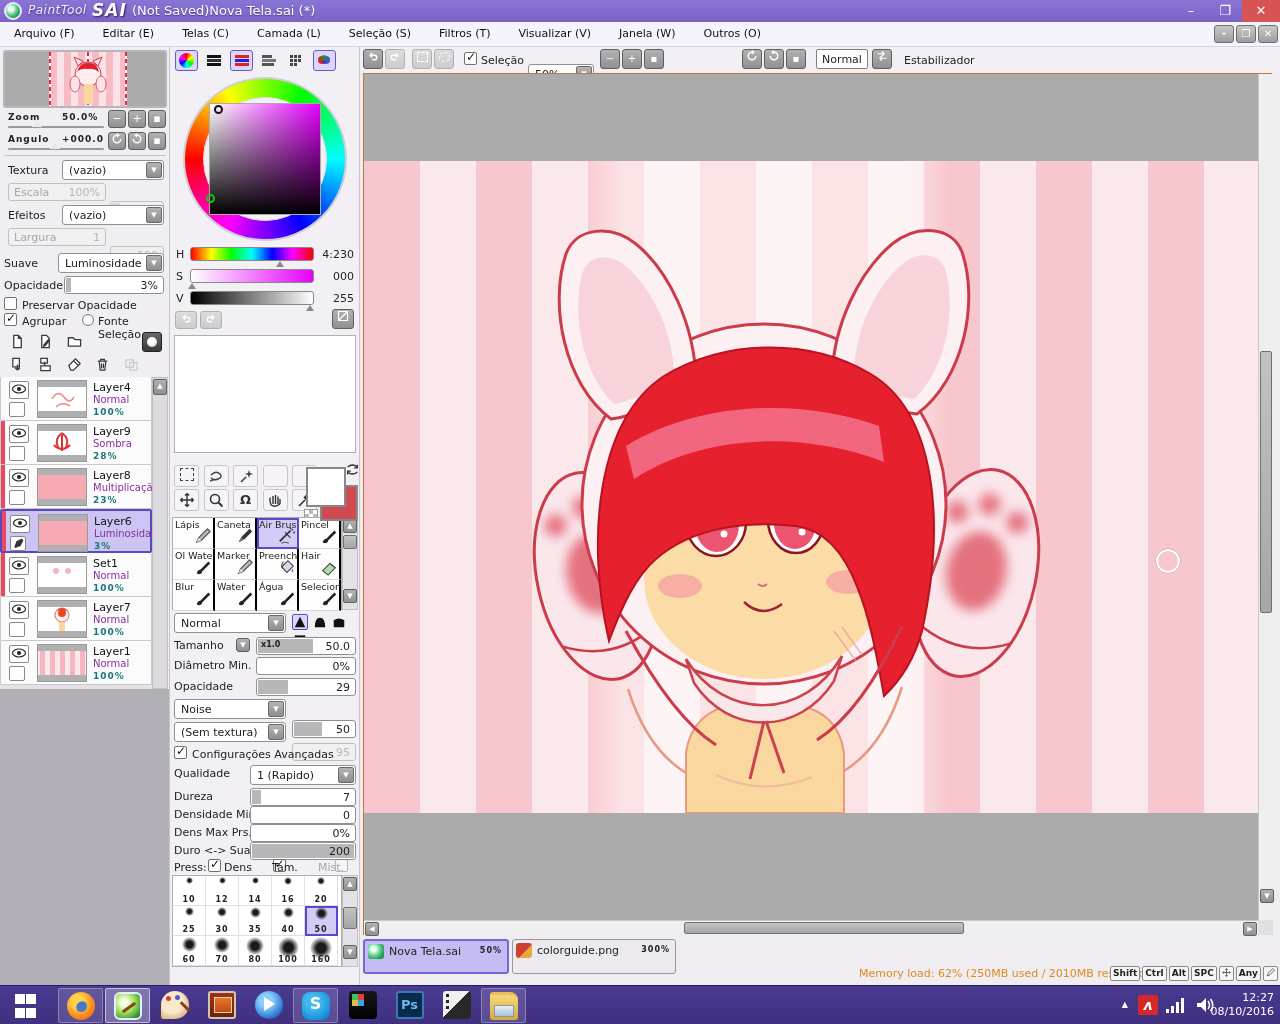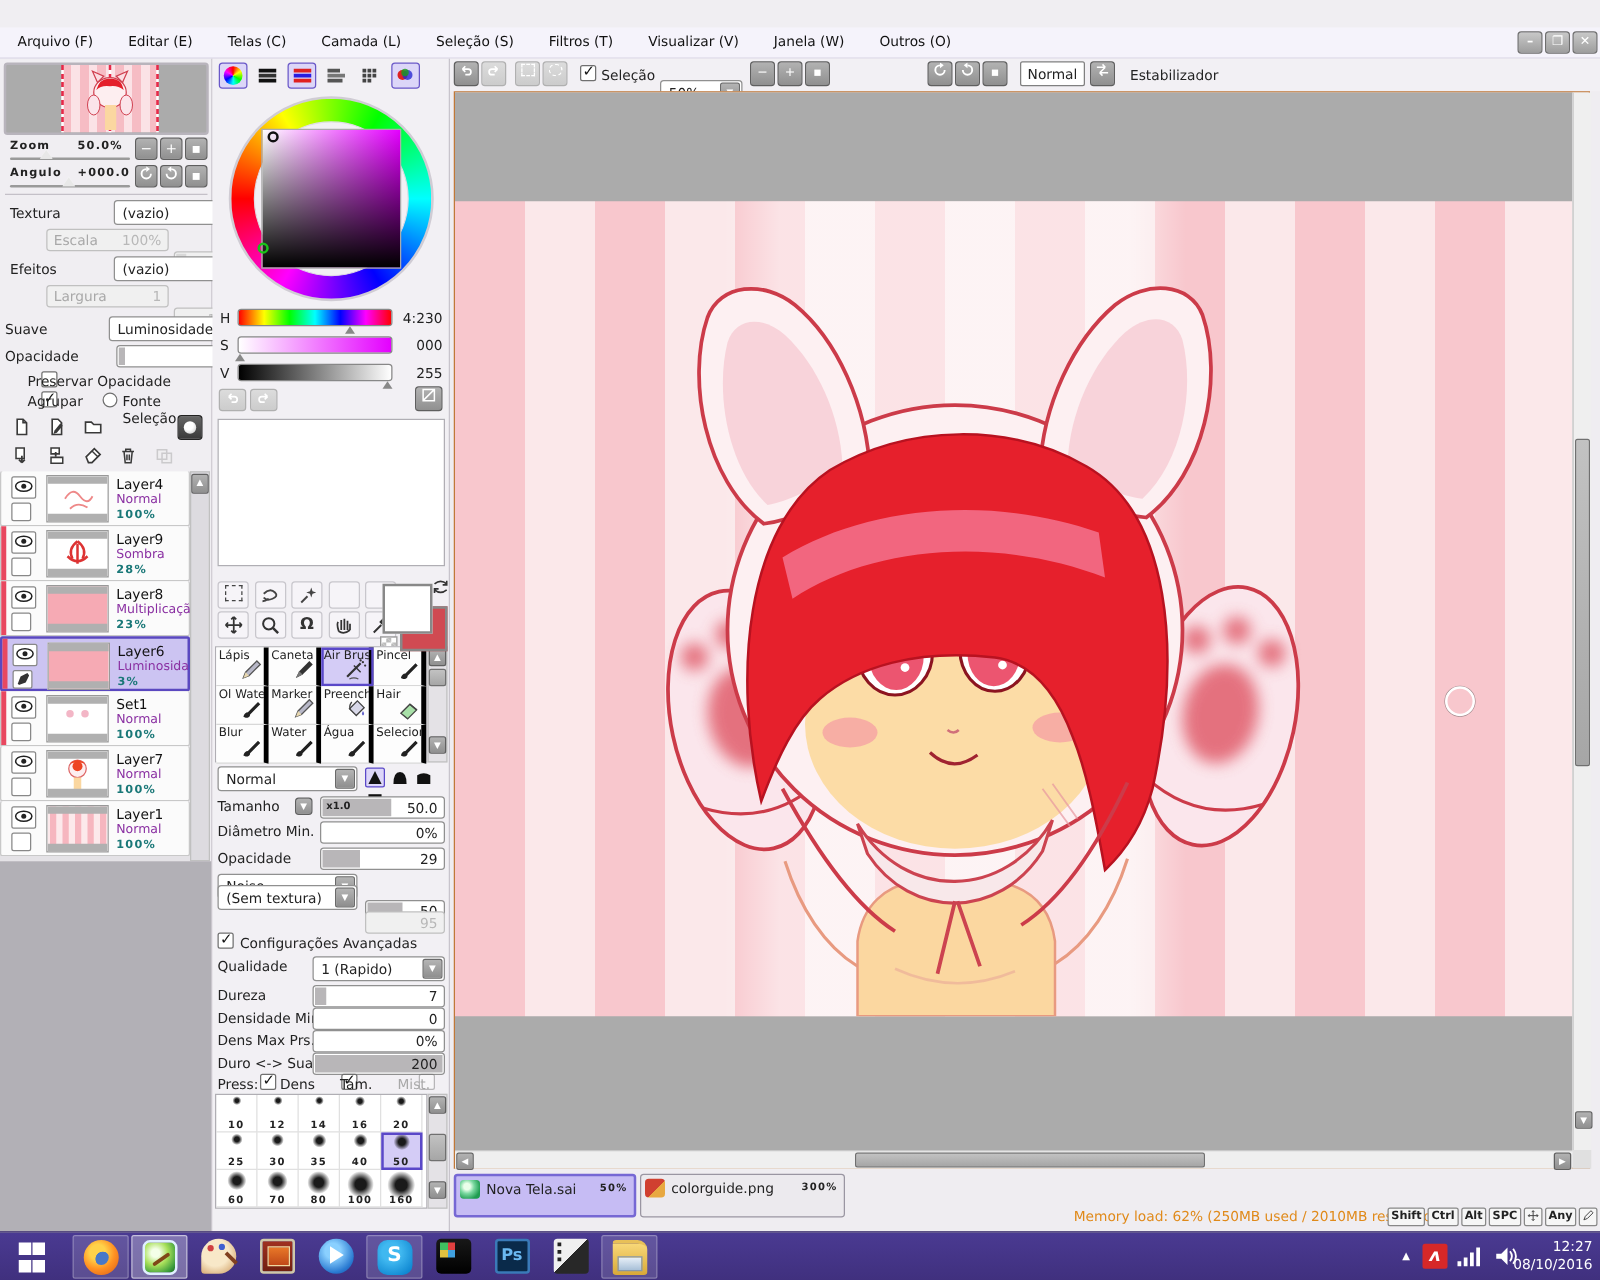--- a/index.html
+++ b/index.html
@@ -48,21 +48,21 @@
   #nav-stripes { left:45px; top:0; width:76px; height:54px;
      background:repeating-linear-gradient(90deg,#f6bcc4 0 7px,#fbe2e6 7px 14px); }
   .nav-dash { top:0; width:2px; height:54px; background:repeating-linear-gradient(#e82848 0 4px, #fff 4px 7px); }
   #nav-mini { left:45px; top:0; width:76px; height:54px; }
   .navrow-label { font-size:9px; font-weight:bold; letter-spacing:1px; color:#222; }
   .slider-line { height:2px; background:#9a9a9a; border-radius:1px; }
   .slider-tri { width:0; height:0; border-left:5px solid transparent; border-right:5px solid transparent; border-bottom:8px solid #f4f4f4; position:absolute; }
   .slider-tri::after { content:""; position:absolute; left:-5px; top:1px; border-left:5px solid transparent; border-right:5px solid transparent; border-bottom:7px solid #e8e8e8; }
   .navbtn { width:18px; height:18px; font-size:11px; line-height:16px; position:absolute; }
   #divider1 { left:4px; top:108px; width:162px; height:1px; background:#c4c0c8; }
-  .lrow { position:absolute; left:0; width:162px;padding-left:29px; }
+  .lrow { position:absolute; left:0; width:162px; }
 
   #layers-toolbar1, #layers-toolbar2 { left:6px; width:160px; height:22px; }
   .ltb { display:inline-block; width:22px; height:20px; margin-right:3px; text-align:center; vertical-align:top; }
   .ltb svg { margin-top:2px; }
   #layer-quality { position:absolute; right:4px; top:0px; width:20px; height:20px; background:linear-gradient(#666,#3a3a3a); border:1px solid #222; border-radius:3px; }
   #layer-quality::after { content:""; position:absolute; left:4px; top:4px; width:10px; height:10px; border-radius:50%; background:radial-gradient(circle at 40% 35%, #fff 0 40%, #bbb 100%); }
 
   #layers-list { left:0px; top:330px; width:152px; height:312px; background:#e4e2e6; }
   .layer-row { position:relative; width:152px; height:44px; background:#fbfbfb; border:1px solid #c8c8c8; border-top:none; border-radius:2px; }
   .layer-row.sel { background:#ccc4f2; border:2px solid #5a48c0; }
@@ -100,21 +100,21 @@
   .hsv-tri { width:0; height:0; border-left:4px solid transparent; border-right:4px solid transparent; border-bottom:6px solid #888; position:absolute; top:14px; }
   #scratchpad { left:4px; top:288px; width:182px; height:118px; background:#fff; border:1px solid #b0aeb4; }
   .toolcell { display:inline-block; width:25px; height:22px; border:1px solid #c8c6cc; background:#f6f4f8; border-radius:3px; margin-right:1px; text-align:center; vertical-align:top; padding-top:2px; }
   #swatch-white { left:136px; top:420px; width:40px; height:40px; background:#fff; border:2px solid #888; z-index:2; }
   #swatch-red { left:150px; top:438px; width:38px; height:36px; background:#d04a52; border:2px solid #888; z-index:1; }
   #swap-arrows { left:176px; top:416px; }
   #trans-check { left:134px; top:462px; width:14px; height:14px; border:1px solid #999; background:
      linear-gradient(45deg,#bbb 25%,transparent 25%,transparent 75%,#bbb 75%),
      linear-gradient(45deg,#bbb 25%,#fff 25%,#fff 75%,#bbb 75%); background-size:8px 8px; background-position:0 0,4px 4px; }
   #brush-grid { left:2px; top:470px; width:170px; height:93px; background:#fff; border:1px solid #b0aeb4; }
-  .brush-cell { position:relative; float:left; width:42px; height:31px; border-right:4px solid #000000; border-bottom:1px solid #d8d8d8; background:#fdfdfd; overflow:hidden; }
+  .brush-cell { position:relative; float:left; width:42px; height:31px; border-right:2px solid #000000; border-bottom:1px solid #d8d8d8; background:#fdfdfd; overflow:hidden; }
   .brush-cell.sel { background:#d4ccf6; outline:2px solid #5a48c8; outline-offset:-2px; }
   .brush-name { position:absolute; left:2px; top:1px; font-size:9.5px; white-space:nowrap; }
   .brush-ic { position:absolute; right:1px; bottom:0px; }
   #brush-scroll { left:172px; top:470px; width:16px; height:93px; background:#e4e2e6; border:1px solid #c0c0c0; }
   .sc-btn { width:14px; height:14px; background:linear-gradient(#b2b2b2,#909090); border:1px solid #606060; border-radius:2px; color:#fff; font-size:7px; text-align:center; line-height:13px; }
   .sc-thumb { width:14px; background:linear-gradient(#c2c2c2,#a6a6a6); border:1px solid #707070; border-radius:2px; }
   .shape-ic { display:inline-block; width:16px; height:16px; border:1px solid transparent; border-radius:2px; text-align:center; vertical-align:top; }
   .shape-ic.sel { border-color:#5a48c8; background:#dcd6f8; }
   .brow { position:absolute; left:4px; width:182px; }
   .brow .lab { position:absolute; left:0; top:2px; font-size:11px; }
@@ -167,20 +167,29 @@
   #sigbars { position:absolute; right:94px; top:12px; width:20px; height:15px; }
   #sigbars span { position:absolute; bottom:0; width:3px; background:#fff; }
   #speaker { position:absolute; right:66px; top:11px; }
   #clock { position:absolute; right:6px; top:5px; color:#fff; font-size:11px; text-align:right; line-height:14px; }
 </style>
 </head>
 <body>
 
 <div id="root">
 
+  <div id="titlebar" class="abs">
+    <div id="logo-circle" class="abs"></div>
+    <div id="logo-painttool" class="abs">PaintTool</div>
+    <div id="logo-sai" class="abs">SAI</div>
+    <div id="win-title" class="abs">(Not Saved)Nova Tela.sai (*)</div>
+    <div id="btn-min" class="abs tb-btn">–</div>
+    <div id="btn-restore" class="abs tb-btn">❐</div>
+    <div id="btn-close" class="abs tb-btn">✕</div>
+  </div>
 
   <div id="menubar" class="abs">
     <span id="menu-items"><span class="menu-item">Arquivo (F)</span><span class="menu-item">Editar (E)</span><span class="menu-item">Telas (C)</span><span class="menu-item">Camada (L)</span><span class="menu-item">Seleção (S)</span><span class="menu-item">Filtros (T)</span><span class="menu-item">Visualizar (V)</span><span class="menu-item">Janela (W)</span><span class="menu-item">Outros (O)</span></span>
     <span class="abs mdi-btns">
       <span class="mdi-btn">–</span><span class="mdi-btn">❐</span><span class="mdi-btn">✕</span>
     </span>
   </div>
 
   <div id="left-panel" class="abs">
     <div id="navigator" class="abs">
@@ -675,21 +684,21 @@
         <span class="vtxt">29</span>
       </div>
     </div>
     <div class="abs brow" style="top:652px; height:20px;">
       <div class="abs dd" style="left:0; top:0; width:112px;"><span>Noise</span><span class="ddb">▼</span></div>
       <div class="abs valbar" style="left:118px; top:1px; width:64px;">
         <div class="fill" style="width:28px;"></div>
         <span class="vtxt">50</span>
       </div>
     </div>
-    <div class="abs brow" style="top:661px; height:20px;">
+    <div class="abs brow" style="top:675px; height:20px;">
       <div class="abs dd" style="left:0; top:0; width:112px;"><span>(Sem textura)</span><span class="ddb">▼</span></div>
       <div class="abs valbar gray" style="left:118px; top:1px; width:64px;">
           <span class="vtxt">95</span>
         </div>
     </div>
     <div class="abs brow" style="top:699px; height:16px;">
       <span class="cb on abs" style="left:0;"></span>
       <span class="abs" style="left:18px; top:2px; font-size:11px;">Configurações Avançadas</span>
     </div>
     <div class="abs brow" style="top:718px; height:20px;">

